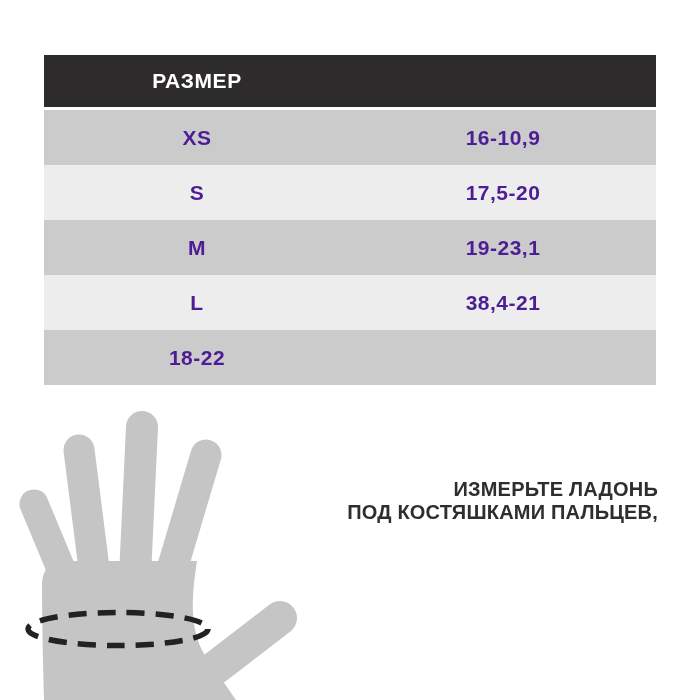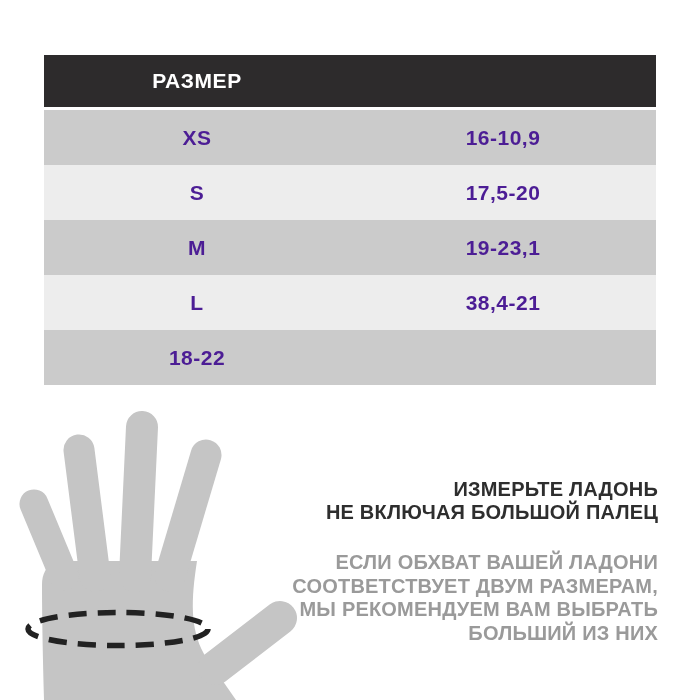--- a/index.html
+++ b/index.html
@@ -92,23 +92,17 @@
 
         <line x1="215" y1="268" x2="280" y2="218" stroke="#c5c5c5" stroke-width="34" stroke-linecap="round"></line>
       </g>
 
       <ellipse cx="118" cy="229" rx="90" ry="16.5" fill="none" stroke="#222222" stroke-width="5.5" stroke-dasharray="18 11"></ellipse>
     </svg>
   </div>
 
   <div class="note note-measure">
     <div>ИЗМЕРЬТЕ ЛАДОНЬ</div>
-    <div>НЕ ВКЛЮЧАЯ БОЛЬШОЙ ПАЛЕЦ</div>
+    <div>ПОД КОСТЯШКАМИ ПАЛЬЦЕВ,</div>
   </div>
 
-  <div class="note note-reco">
-    <div>ЕСЛИ ОБХВАТ ВАШЕЙ ЛАДОНИ</div>
-    <div>СООТВЕТСТВУЕТ ДВУМ РАЗМЕРАМ,</div>
-    <div>МЫ РЕКОМЕНДУЕМ ВАМ ВЫБРАТЬ</div>
-    <div>БОЛЬШИЙ ИЗ НИХ</div>
-  </div>
 
 </div>
 
 </body></html>

